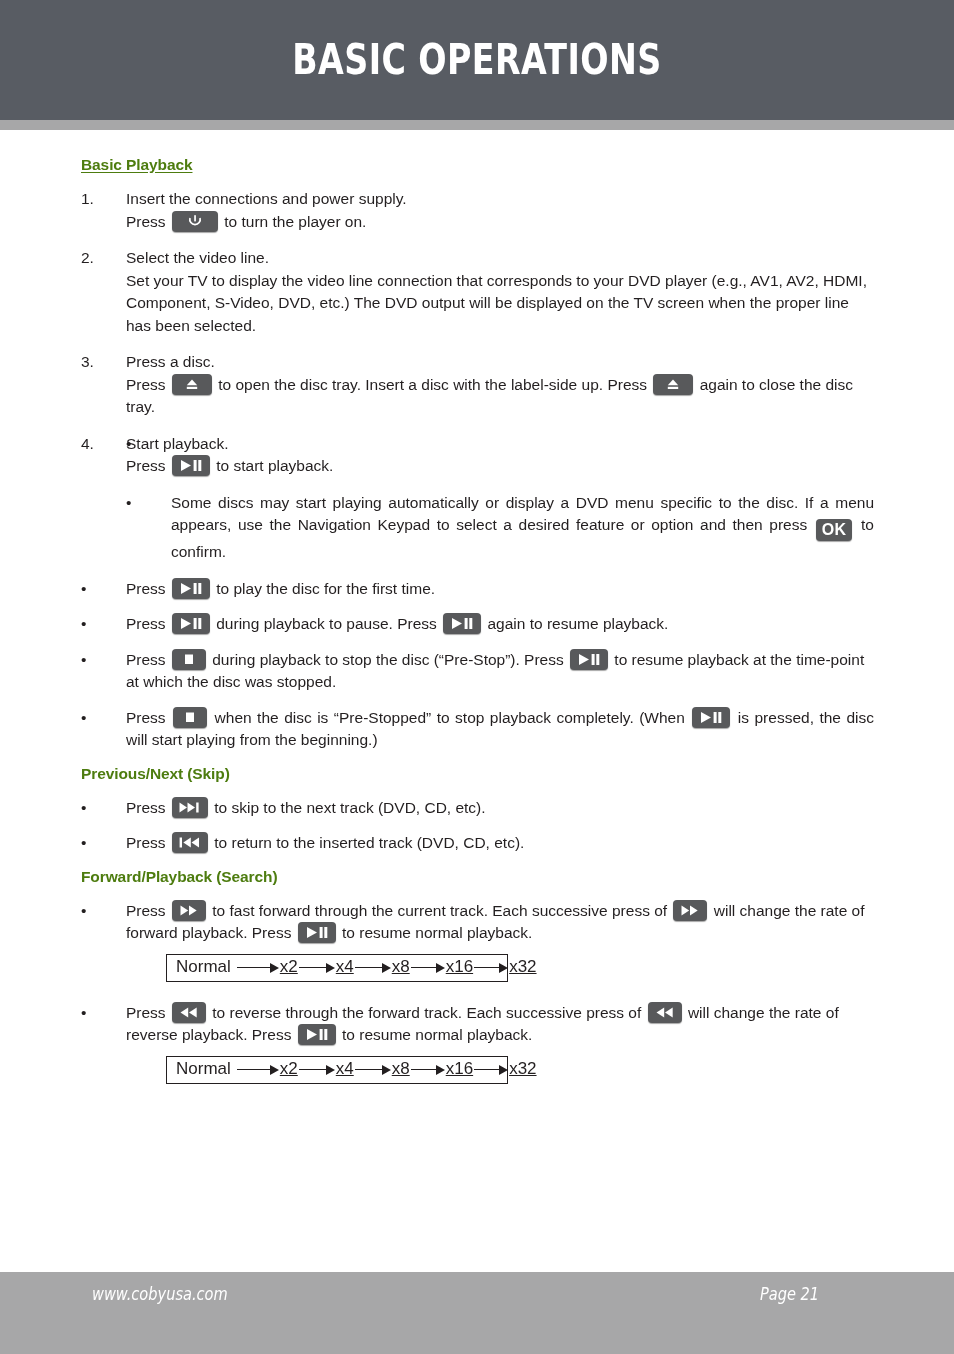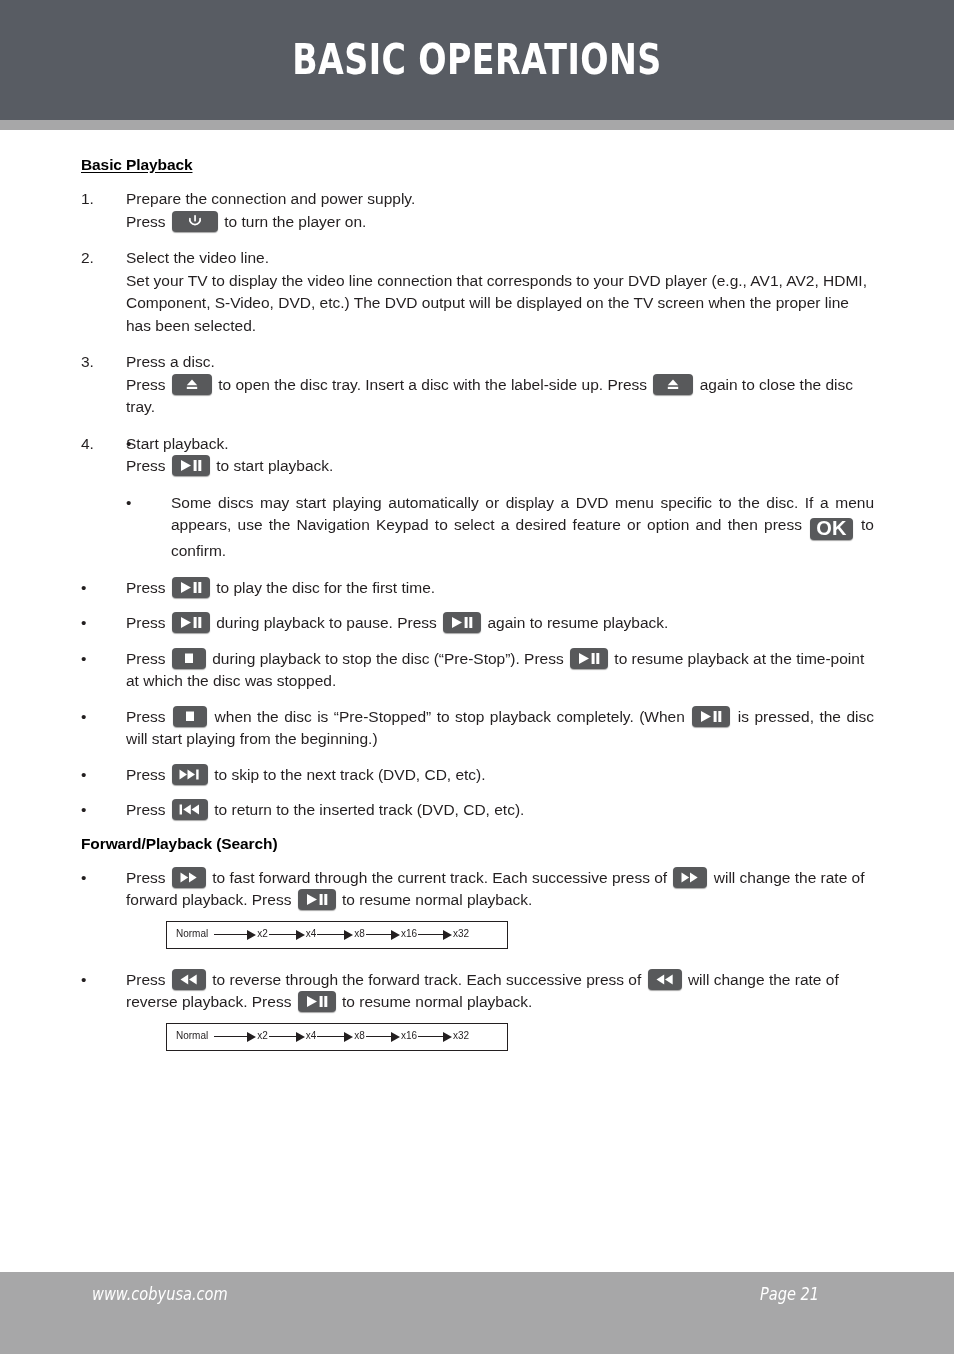--- a/index.html
+++ b/index.html
@@ -32,21 +32,21 @@
     background:#a7a7a8;
   }
 
   
   .content{
     position:absolute; left:81px; top:156px; width:793px;
   }
 
   h2.section-head{
     font-size:15.5px; font-weight:bold; margin:0 0 14px 0;
-    color:#000000; letter-spacing:-0.1px;
+    color:#4d7c0f; letter-spacing:-0.1px;
   }
   h2.section-head.underlined{ text-decoration:underline; text-underline-offset:2px; }
 
   .gap-before{ margin-top:22px; }
 
   
   .num-item{ position:relative; padding-left:45px; margin-bottom:14px; }
   .num-item .num{
     position:absolute; left:0; top:0; width:30px;
     font-size:15.5px; line-height:22px;
@@ -72,21 +72,21 @@
     vertical-align:-5px;
     background:#58595b;
     border-radius:4px;
     box-shadow:0 1px 1px rgba(0,0,0,0.35);
     position:relative;
     line-height:0;
     margin:0 2px;
   }
   .btn svg{ display:block; }
   .btn.ok{
-    color:#ffffff; font-weight:bold; font-size:20px;
+    color:#ffffff; font-weight:bold; font-size:16px;
     line-height:19px; padding:1px 6px 2px 6px;
     font-family:"Liberation Sans", sans-serif;
     letter-spacing:0.3px;
   }
   .btn-power{ padding:3px 11px; }
   .btn-eject{ padding:4px 11px; }
   .btn-play{ padding:4px 7px; }
   .btn-stop{ padding:4px 10px; }
   .btn-skip{ padding:4px 6px; }
   .btn-ff{ padding:4px 7px; }
@@ -96,39 +96,39 @@
     border:1.5px solid #231f20;
     width:340px;
     height:26px;
     margin:9px 0 0 40px;
     position:relative;
     background:#ffffff;
   }
   .rate-inner{
     position:absolute; left:9px; top:0; height:26px;
     display:flex; align-items:center;
-    font-size:10px;
+    font-size:17px;
     white-space:nowrap;
   }
   .rate-label{ margin-right:6px; }
   .rate-arrow{
     display:inline-flex; align-items:center;
     margin:0 0px;
   }
   .rate-arrow .line{
     display:inline-block; height:1.5px; background:#231f20;
   }
   .rate-arrow .head{
     width:0;height:0;
     border-top:5px solid transparent;
     border-bottom:5px solid transparent;
     border-left:9px solid #231f20;
     margin-left:-1px;
   }
-  .rate-val{ margin:8px 1px; }
+  .rate-val{ margin:8px 1px;text-decoration:underline; }
 
   
   .footer-band{
     position:absolute; left:0; top:1272px; width:954px; height:82px;
     background:#a7a7a8;
   }
   .footer-text{
     position:absolute; top:1283px; height:24px;
     color:#ffffff; font-style:italic; font-size:18px;
     font-family:"DejaVu Sans Condensed","Liberation Sans", sans-serif;
@@ -144,21 +144,21 @@
 <div class="header-title">BASIC OPERATIONS</div>
 <div class="header-rule"></div>
 
 <div class="content">
 
   <h2 class="section-head underlined">Basic Playback</h2>
 
   <div class="num-item">
     <span class="num">1.</span>
     <div class="body">
-      <span>Prepare the connection and power supply.</span><br>
+      <span>Insert the connections and power supply.</span><br>
       <span>Press</span>
       <span class="btn btn-power"><svg width="24" height="15" viewBox="0 0 24 15" aria-hidden="true">
             <g fill="none" stroke="#ffffff" stroke-width="1.7">
               <path d="M7.0 4.0 A5.2 5.2 0 1 0 17.0 4.0" transform="rotate(0 12 7.5)"></path>
             </g>
             <rect x="11.2" y="1.2" width="1.7" height="6.2" fill="#ffffff"></rect>
           </svg></span>
       <span>to turn the player on.</span>
     </div>
   </div>
@@ -276,20 +276,21 @@
       <span>when the disc is “Pre-Stopped” to stop playback completely. (When</span>
       <span class="btn btn-play"><svg width="24" height="13" viewBox="0 0 24 13" aria-hidden="true">
             <polygon points="2,1 12,6.5 2,12" fill="#ffffff"></polygon>
             <rect x="14.6" y="1" width="3" height="11" fill="#ffffff"></rect>
             <rect x="19.3" y="1" width="3" height="11" fill="#ffffff"></rect>
           </svg></span>
       <span>is pressed, the disc will start playing from the beginning.)</span>
     </div>
   </div>
 
+  <h2 class="section-head gap-before">Previous/Next (Skip)</h2>
 
   <div class="bul-item">
     <span class="dot">•</span>
     <div class="body">
       <span>Press</span>
       <span class="btn btn-skip"><svg width="24" height="13" viewBox="0 0 24 13" aria-hidden="true">
             <polygon points="1.5,1.5 9,6.5 1.5,11.5" fill="#ffffff"></polygon>
             <polygon points="9.5,1.5 17,6.5 9.5,11.5" fill="#ffffff"></polygon>
             <rect x="18.2" y="1.5" width="2.4" height="10" fill="#ffffff"></rect>
           </svg></span>

